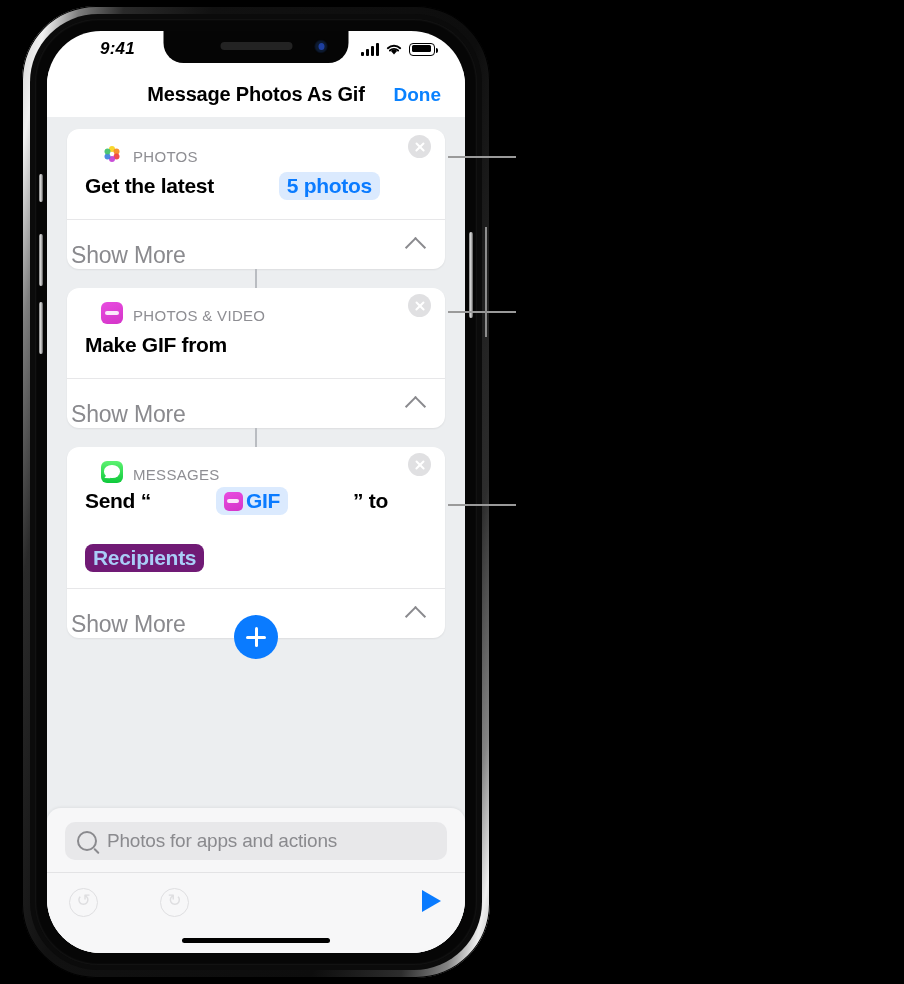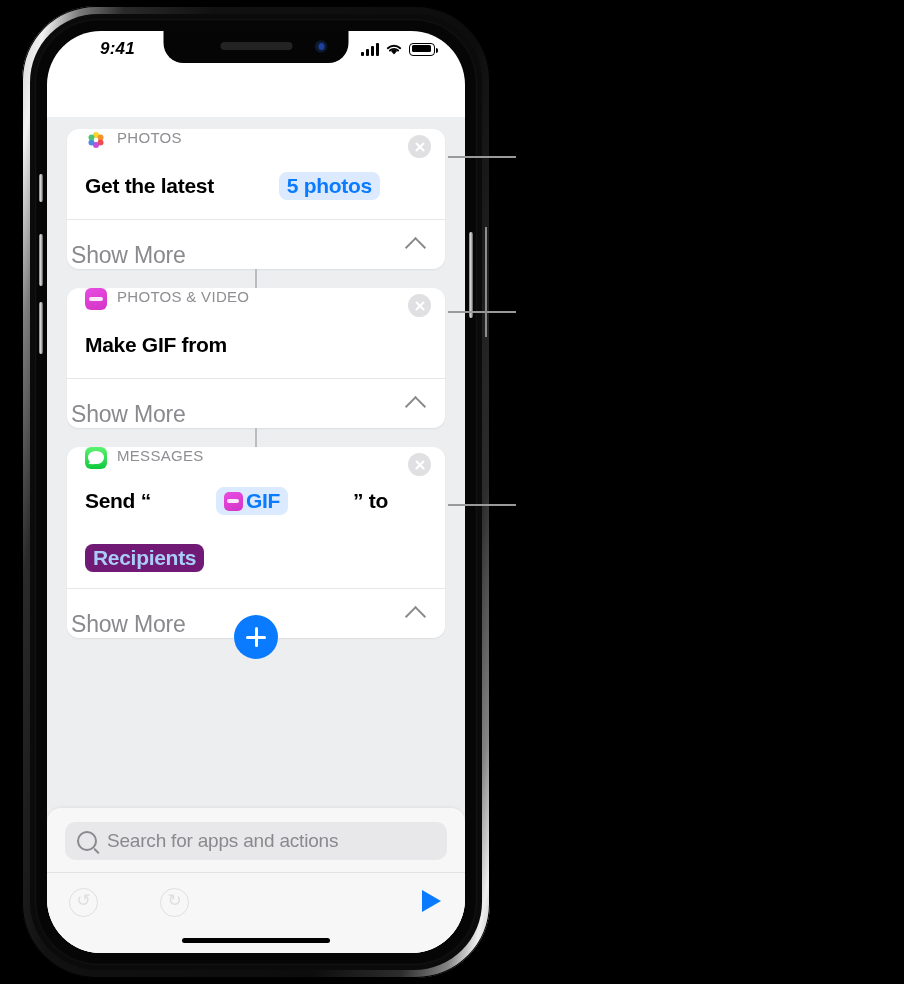--- a/index.html
+++ b/index.html
@@ -228,22 +228,23 @@
     background: #ffffff;
     border-radius: 12px;
     box-shadow: 0 1px 2px rgba(0,0,0,0.07);
     overflow: hidden;
   }
 
   .card-header {
     position: relative;
     height: 36px;
     display: flex;
-    align-items: flex-start;
+    align-items: flex-end;
     padding-left: 18px;
+    margin-left: 16px;
   }
   .app-icon {
     width: 22px; height: 22px;
     border-radius: 6px;
     flex: 0 0 auto;
     position: relative;
     overflow: hidden;
   }
   .card-cat {
     margin-left: 10px;
@@ -514,20 +515,24 @@
                 </div>
               <svg width="18" height="14" viewBox="0 0 18 14">
                 <path d="M9 12.4 L5.9 8.9 a4.6 4.6 0 0 1 6.2 0 Z" fill="#000"></path>
                 <path d="M2.8 6.2 a9 9 0 0 1 12.4 0" stroke="#000" stroke-width="1.9" fill="none" stroke-linecap="round"></path>
                 <path d="M4.9 8.5 a6 6 0 0 1 8.2 0" stroke="#000" stroke-width="1.9" fill="none" stroke-linecap="round"></path>
               </svg>
               <div class="battery"></div>
             </div>
           </div>
 
+          <div class="navbar">
+            <div class="nav-title">Message Photos As Gif</div>
+            <div class="nav-done">Done</div>
+          </div>
 
           <div class="content">
             <div class="cards">
 
               <div class="card-wrap">
                 <div class="card">
                   <div class="card-header">
                     <div class="app-icon ic-photos">
                       <span class="petal" style="background:#f7d21a; transform:translate(0px,-5px);"></span>
                       <span class="petal" style="background:#f58a1f; transform:translate(4.5px,-2.5px);"></span>
@@ -619,21 +624,21 @@
               </div>
 
             </div>
 
             <div class="add-btn"></div>
 
             <div class="bottom-sheet">
               <div class="search-row">
                 <div class="search-field">
                   <span class="search-icon"></span>
-                  <span class="search-ph">Search for apps and actions</span>
+                  <span class="search-ph">Photos for apps and actions</span>
                 </div>
               </div>
               <div class="toolbar">
                 <div class="tb-icon tb-undo">
                   <span class="arrowglyph">↺</span>
                 </div>
                 <div class="tb-icon tb-redo">
                   <span class="arrowglyph">↻</span>
                 </div>
                 <div class="play-btn"></div>

